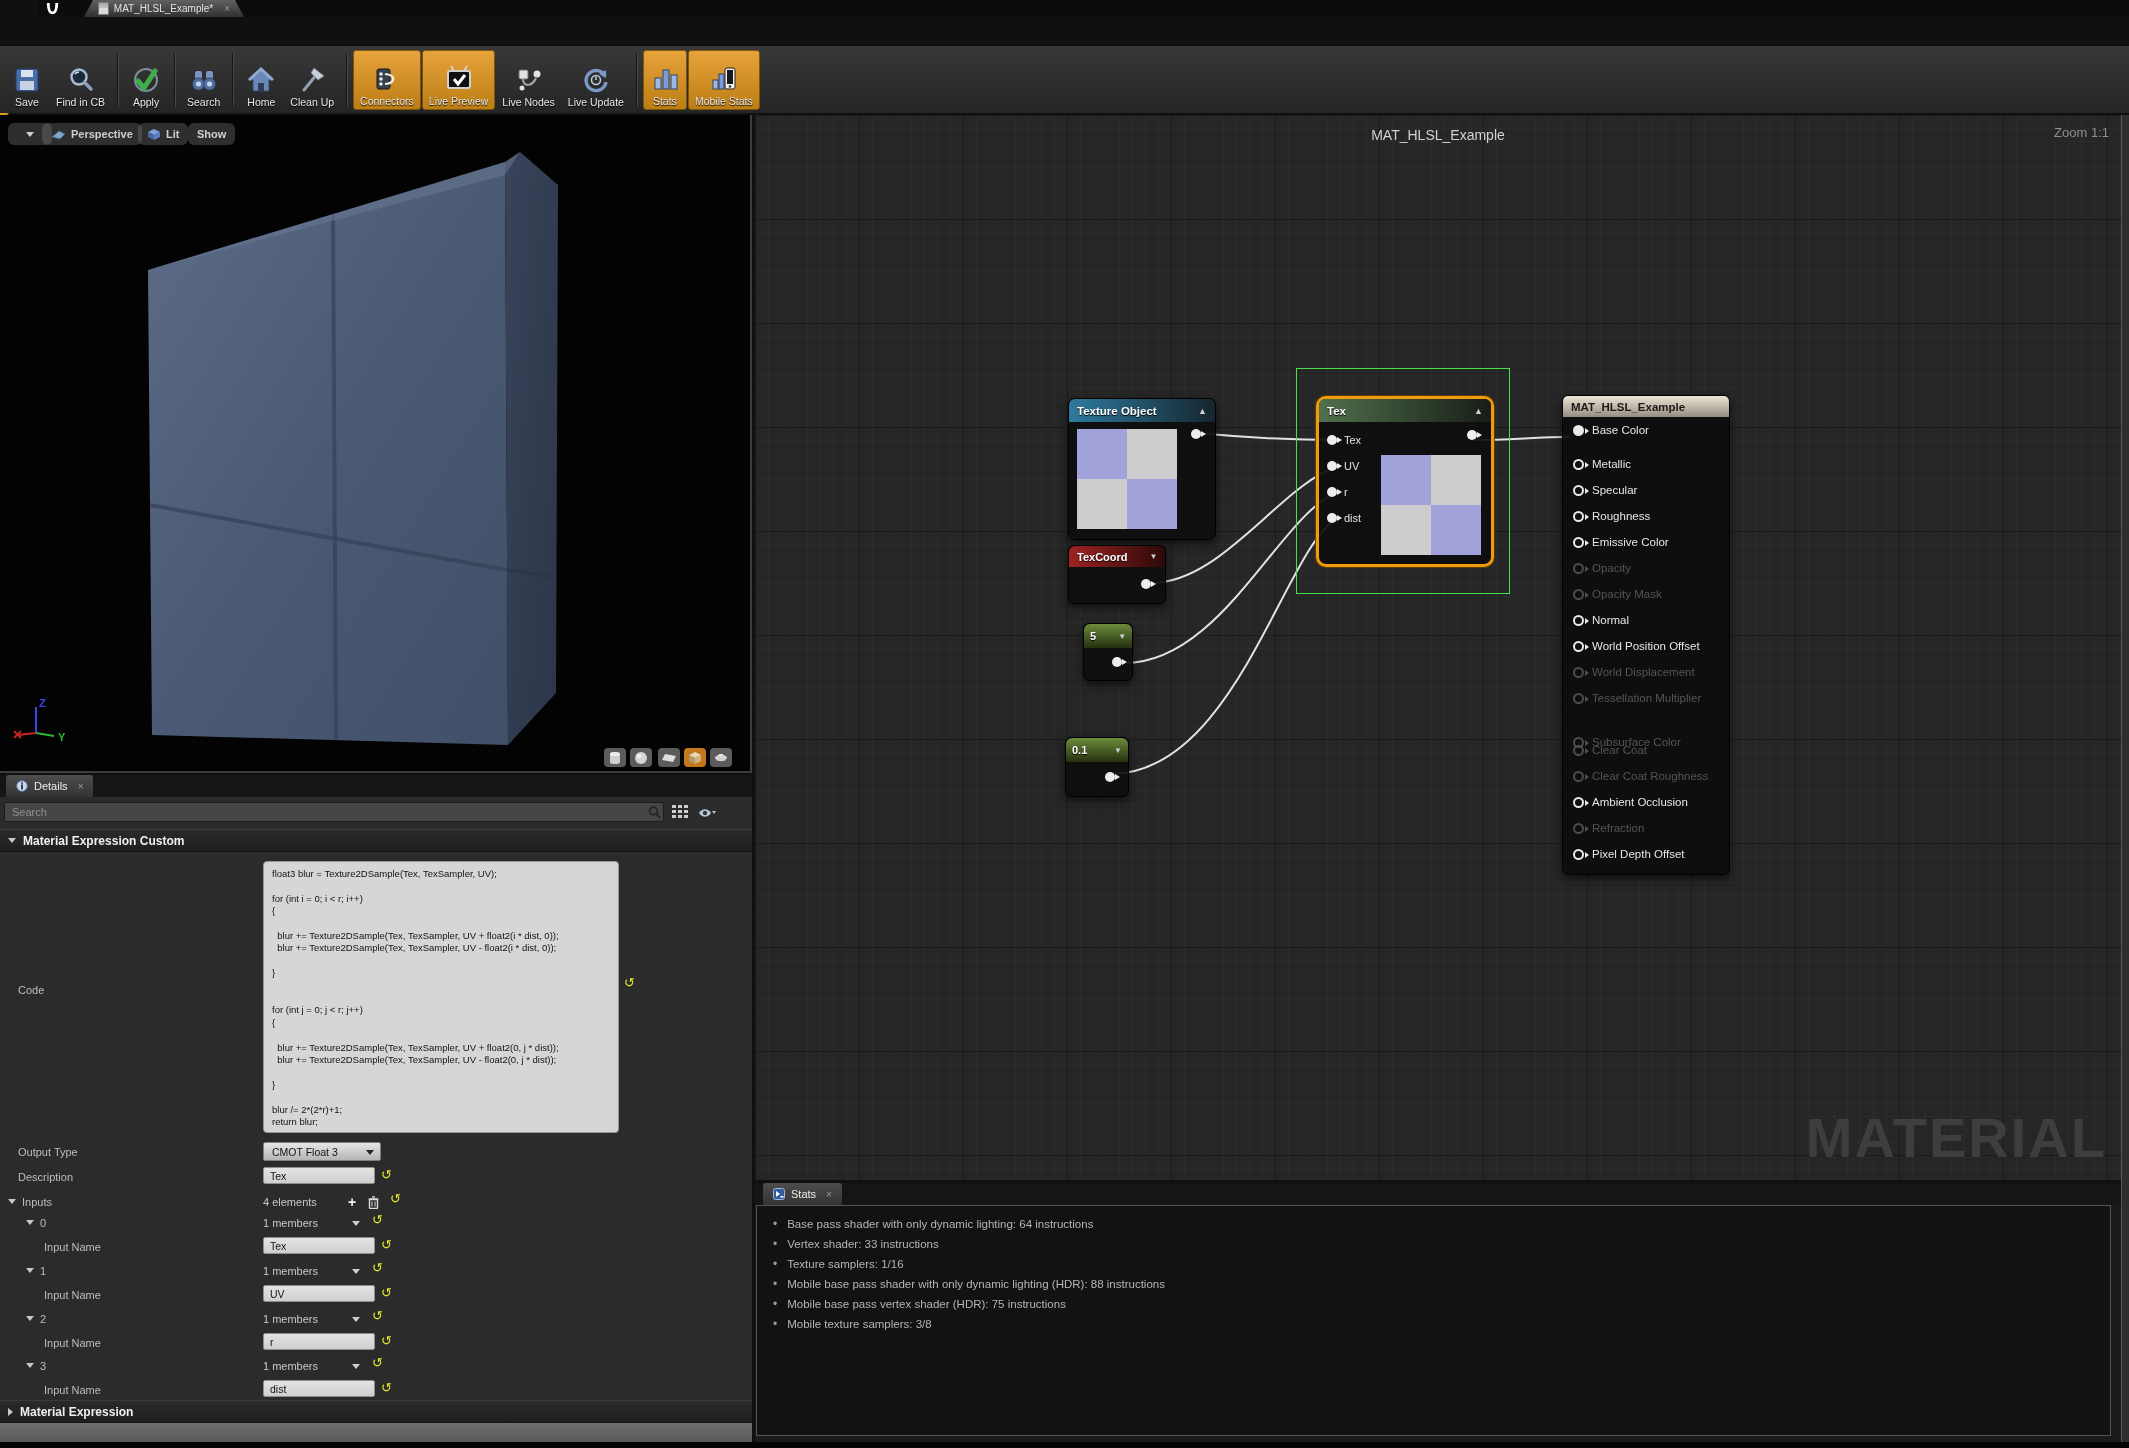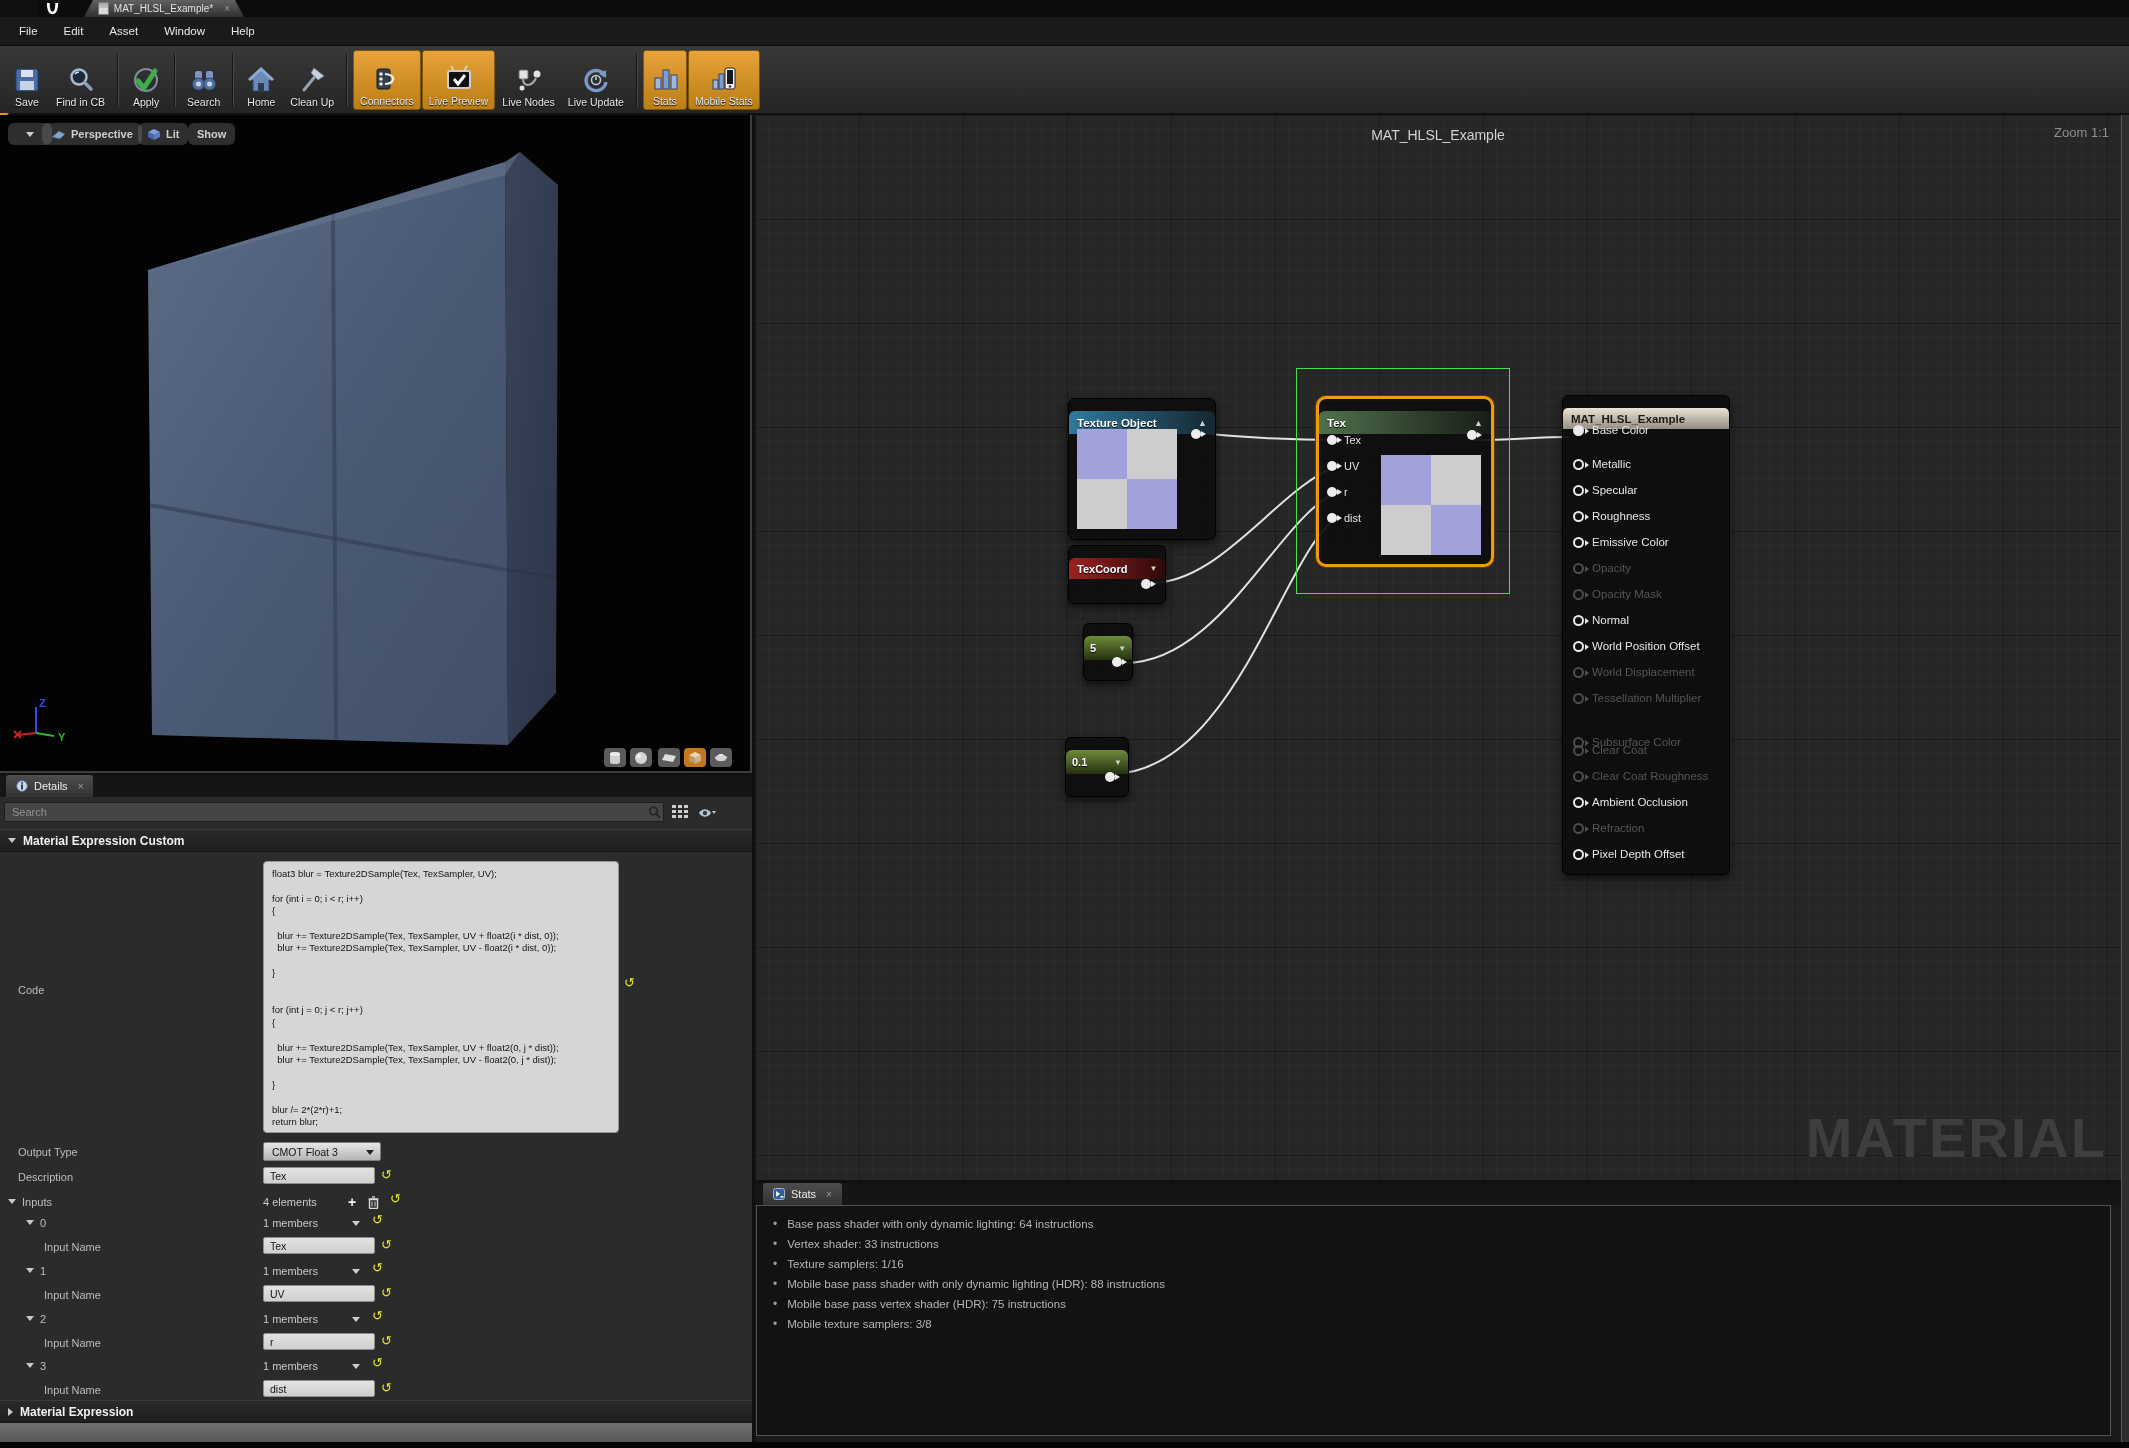--- a/index.html
+++ b/index.html
@@ -90,21 +90,21 @@
            linear-gradient(90deg,rgba(0,0,0,.38) 1px,transparent 1px),
            linear-gradient(rgba(255,255,255,.025) 1px,transparent 1px),
            linear-gradient(90deg,rgba(255,255,255,.025) 1px,transparent 1px);
          background-size:104px 104px,104px 104px,13px 13px,13px 13px;overflow:hidden;}
   #graph-title{position:absolute;left:0;top:12px;width:100%;text-align:center;font-size:14px;color:#d2d2d2;}
   #graph-zoom{position:absolute;right:12px;top:10px;font-size:13px;color:#8f8f8f;}
   #watermark{position:absolute;right:14px;bottom:10px;font-size:56px;font-weight:bold;color:#3e3e3e;letter-spacing:2px;}
   .node{position:absolute;background:rgba(14,14,14,.93);border:1px solid #000;border-radius:7px;
         box-shadow:0 4px 10px rgba(0,0,0,.6);}
   .node-head{height:23px;border-radius:6px 6px 0 0;display:flex;align-items:center;
-             padding:0 8px;box-sizing:border-box;gap:22px;margin-top:12px;}
+             padding:0 8px;box-sizing:border-box;gap:22px;}
   .node-head .t{font-size:11.5px;font-weight:bold;color:#fff;text-shadow:0 1px 1px #000;flex:1;}
   .node-head .tri{color:#cfcfcf;font-size:9px;}
   .checker{display:grid;grid-template-columns:1fr 1fr;grid-template-rows:1fr 1fr;position:absolute;}
   .checker div{width:100%;height:100%;}
   .qa{background:#a2a2da;} .qb{background:#cdcdcd;}
   .pin{position:absolute;width:10px;height:10px;border-radius:50%;background:#ededed;}
   .pin::after{content:"";position:absolute;left:10px;top:2px;width:0;height:0;
               border-left:5px solid #ededed;border-top:3px solid transparent;border-bottom:3px solid transparent;}
   .tex-row{position:absolute;left:8px;height:20px;display:flex;align-items:center;gap:7px;}
   .tex-row .pl{font-size:11px;color:#e2e2e2;}
@@ -140,27 +140,20 @@
     <svg id="ue-logo" width="15" height="15" viewBox="0 0 16 16">
       <path fill="#ffffff" d="M2,2 C2,10 4.5,14 8,14 C11.5,14 14,10 14,2 L11,2 C11,8 10,11.2 8,11.2 C6,11.2 5,8 5,2 Z"></path>
     </svg>
     <div class="doc-tab">
       <span class="doc-icon"></span>
       <span class="t">MAT_HLSL_Example*</span>
       <span class="x">×</span>
     </div>
   </div>
 
-  <div id="menubar">
-    <span class="menu-item">File</span>
-    <span class="menu-item">Edit</span>
-    <span class="menu-item">Asset</span>
-    <span class="menu-item">Window</span>
-    <span class="menu-item">Help</span>
-  </div>
 
   <div id="toolbar">
     <div class="tb-btn">
       <svg width="30" height="30" viewBox="0 0 30 30">
           <rect x="4" y="4" width="22" height="22" rx="2" fill="#4a6da8" stroke="#223d66"></rect>
           <rect x="9" y="5" width="12" height="7" fill="#dbe3ee"></rect>
           <rect x="8" y="16" width="14" height="9" fill="#c7d2e2"></rect>
         </svg>
       <span class="lbl">Save</span>
     </div>

